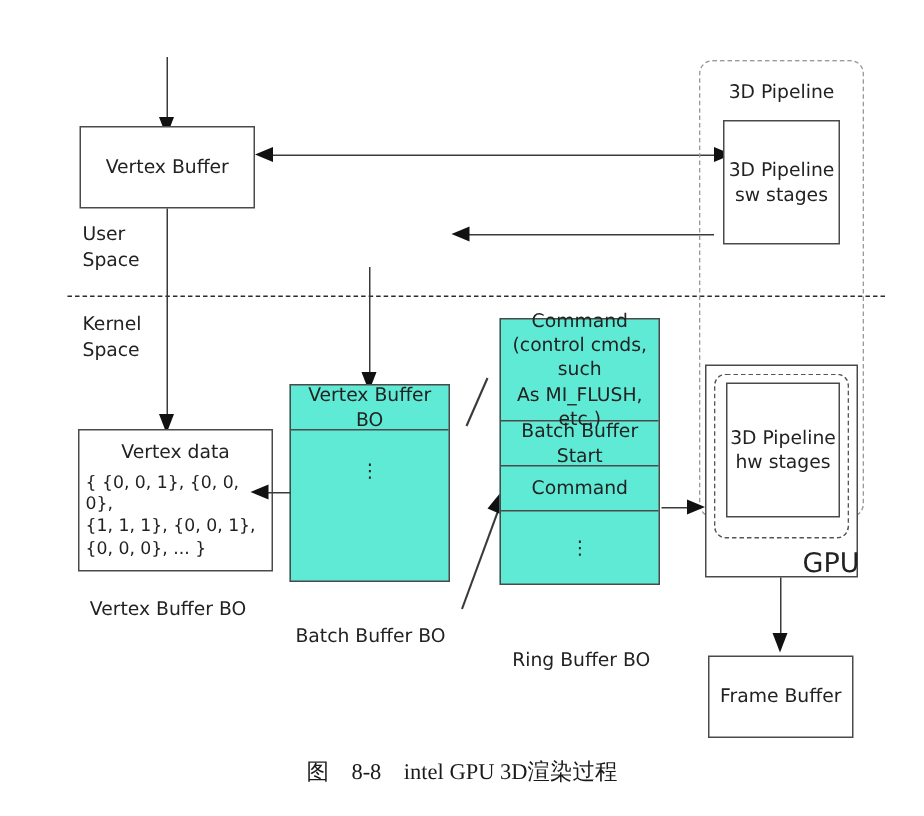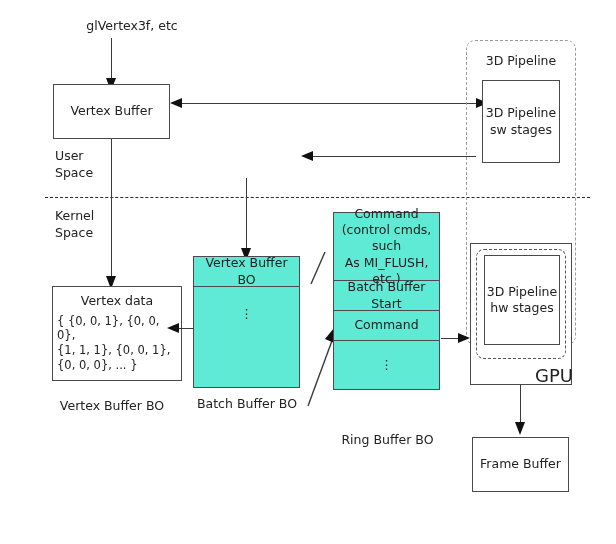--- a/index.html
+++ b/index.html
@@ -134,21 +134,20 @@
     font-size: 15px;
     color: #1a1a1a;
     white-space: pre;
   }
 </style>
 </head>
 <body>
 
 <div id="canvas">
 
-  <div class="plain-label" style="left:62px; top:18px; width:140px;">glVertex3f, etc</div>
   <div class="ln v" style="left:111px; top:38px; height:44px;"></div>
   <div class="head down" style="left:106px; top:78px;"></div>
 
   <div class="box" style="left:53px; top:84px; width:117px; height:55px;">
     <span>Vertex Buffer</span>
   </div>
 
   <div class="left-label" style="left:55px; top:148px; width:70px;">User
 Space</div>
   <div class="left-label" style="left:55px; top:208px; width:70px;">Kernel
@@ -198,21 +197,21 @@
     <span style="white-space:pre-line; font-size:11.5px; line-height:1.3; text-align:left; align-self:flex-start; padding-left:4px;">{ {0, 0, 1}, {0, 0, 0},
 {1, 1, 1}, {0, 0, 1},
 {0, 0, 0}, ... }</span>
   </div>
   <div class="plain-label" style="left:52px; top:398px; width:120px;">Vertex Buffer BO</div>
 
   <div class="stack" style="left:193px; top:256px; width:107px; height:132px;">
     <div class="seg" style="height:30px;">Vertex Buffer BO</div>
     <div class="seg ellipsis-v" style="height:54px;">⋮</div>
   </div>
-  <div class="plain-label" style="left:186px; top:396px; width:122px;text-align:center;">Batch Buffer BO</div>
+  <div class="plain-label" style="left:186px; top:416px; width:122px;text-align:center;">Batch Buffer BO</div>
 
   <div class="ln h" style="left:178px; top:328px; width:16px;"></div>
   <div class="head left" style="left:167px; top:323px;"></div>
 
   <svg class="diag-arrow" style="left:300px; top:318px; width:50px; height:95px;" viewBox="0 0 50 95">
     <line x1="8" y1="88" x2="33" y2="20" stroke="#3a3a3a" stroke-width="1.4"></line>
     <polygon points="34,10 39,27 25,21" fill="#111"></polygon>
   </svg>
 
   <svg class="diag-arrow" style="left:305px; top:250px; width:30px; height:40px;" viewBox="0 0 30 40">
@@ -225,14 +224,15 @@
 As MI_FLUSH, etc.)</div>
     <div class="seg" style="height:30px;">Batch Buffer Start</div>
     <div class="seg" style="height:30px;">Command</div>
     <div class="seg ellipsis-v" style="height:48px;">⋮</div>
   </div>
   <div class="plain-label" style="left:330px; top:432px; width:115px;">Ring Buffer BO</div>
 
   <div class="ln h" style="left:441px; top:338px; width:23px;"></div>
   <div class="head right" style="left:458px; top:333px;"></div>
 
+  <div class="caption" style="left:0px; top:505px; width:616px; text-align:center;">图    8-8    intel GPU 3D渲染过程</div>
 
 </div>
 
 </body></html>

